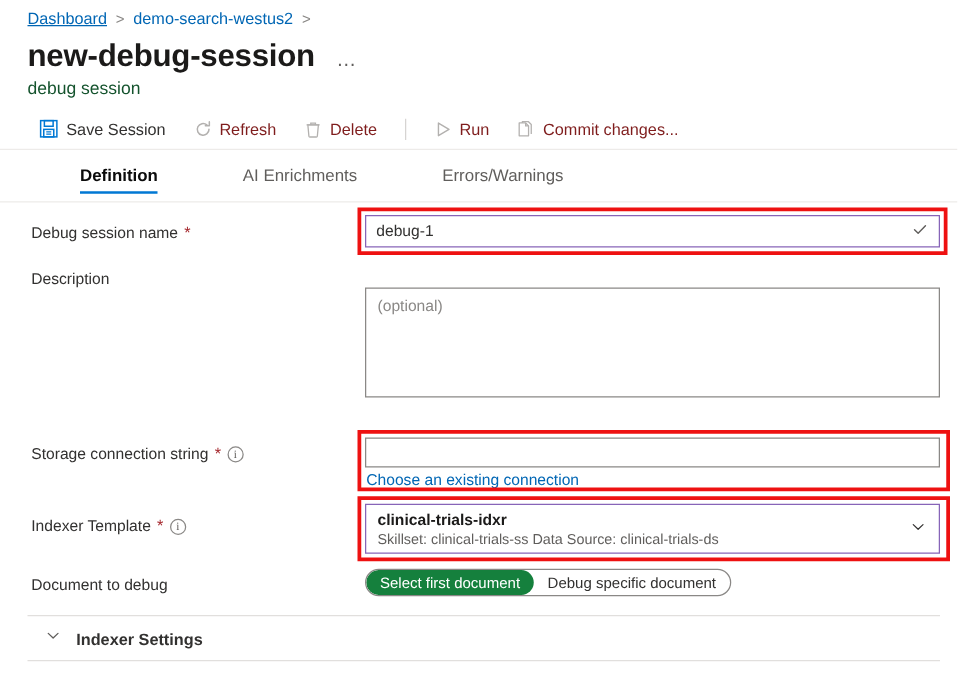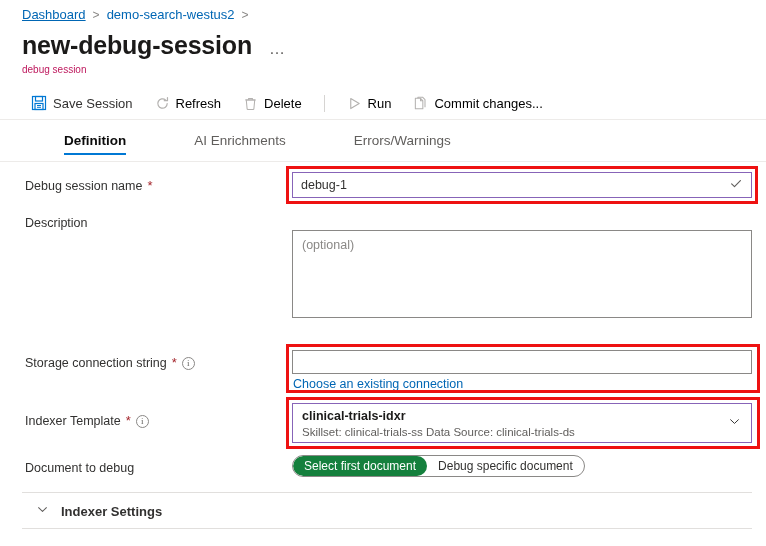--- a/index.html
+++ b/index.html
@@ -33,31 +33,31 @@
   .page-title {
     font-size: 25px; font-weight: bold; color: #1b1a19;
     letter-spacing: -0.2px; line-height: 30px;
   }
   .ellipsis-btn {
     font-size: 16px; color: #605e5c; cursor: pointer;
     line-height: 14px; padding: 2px 3px; letter-spacing: 1px;
   }
   .subtitle {
     position: absolute; left: 22px; top: 63px;
-    font-size: 10px; color: #be185d; line-height: 14px;
+    font-size: 14px; color: #14532d; line-height: 14px;
   }
 
   
   .cmdbar {
     position: absolute; left: 22px; top: 87px;
     display: flex; align-items: center; height: 32px; gap: 4px;
   }
   .cmd {
     display: flex; align-items: center; gap: 6px;
-    padding: 4px 9px; font-size: 13px; color: #000000;
+    padding: 4px 9px; font-size: 13px; color: #7f1d1d;
     white-space: nowrap; cursor: default; height: 28px;
   }
   .cmd.enabled { color: #323130; cursor: pointer; }
   .cmd-sep {
     width: 1px; height: 17px; background: #d6d4d2; margin: 0 9px;
   }
   .cmd svg { display: block; }
   .cmdbar-underline {
     position: absolute; left: 0px; top: 119px; width: 766px;
     height: 1px; background: #edebe9;

